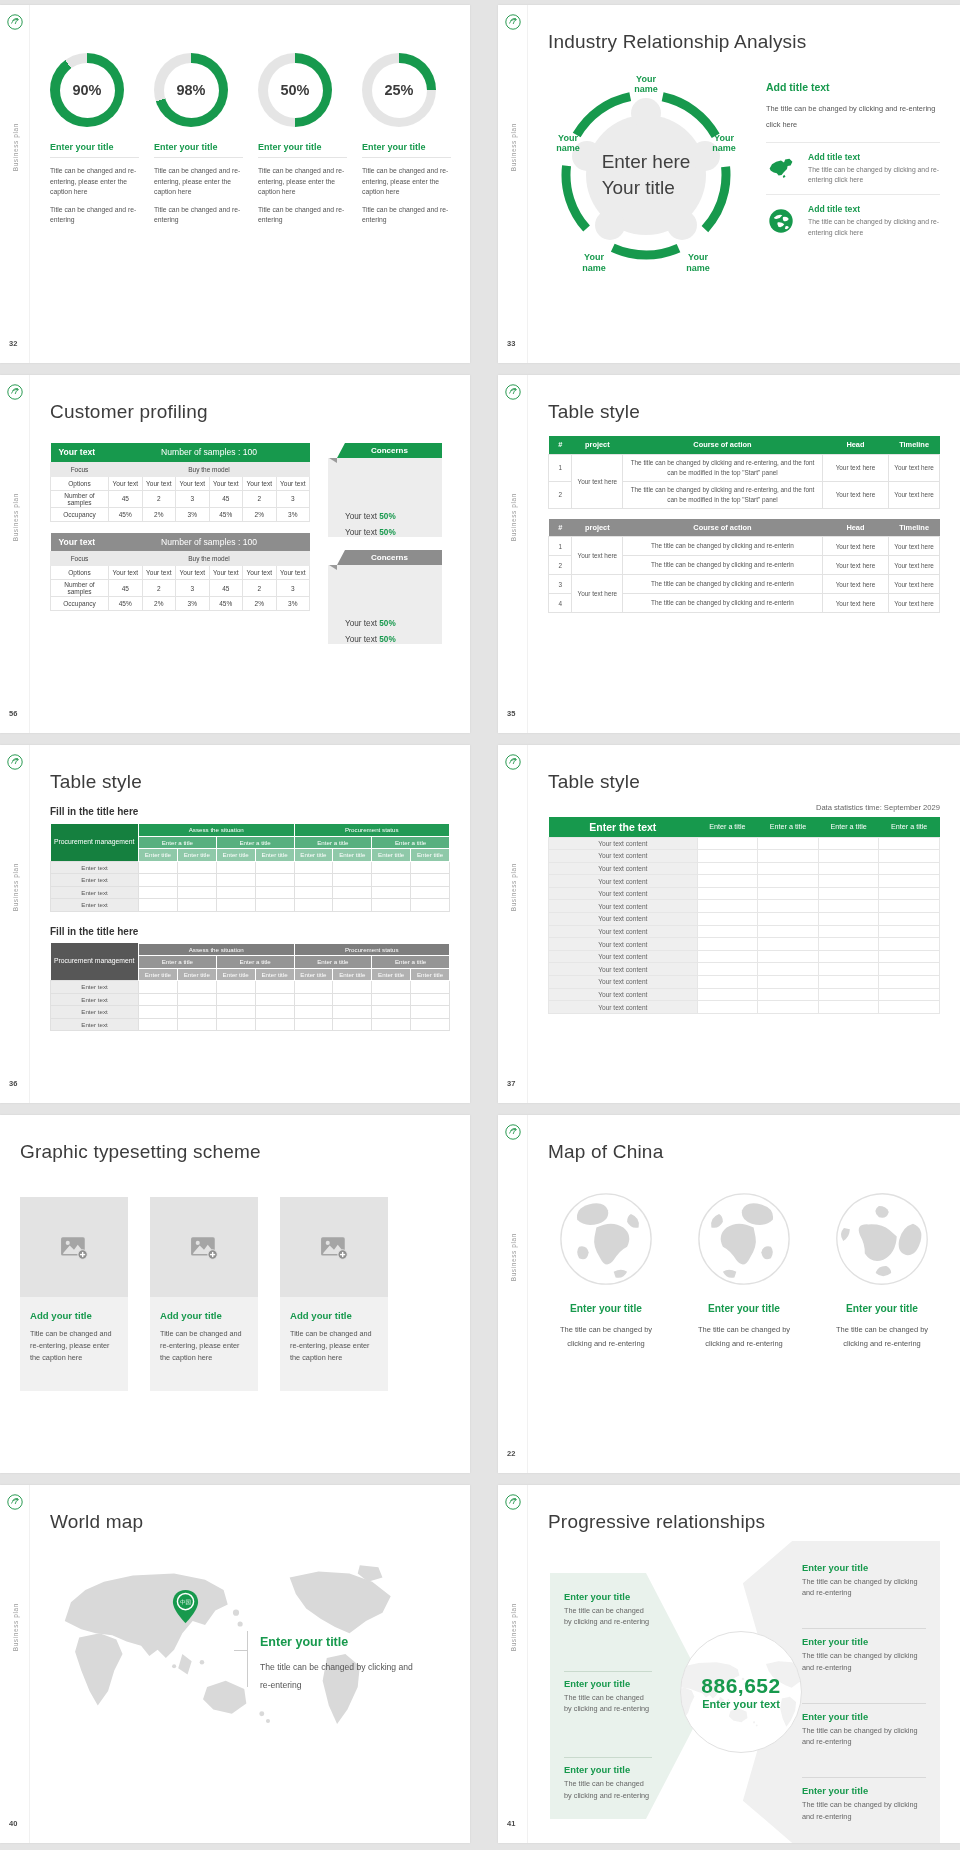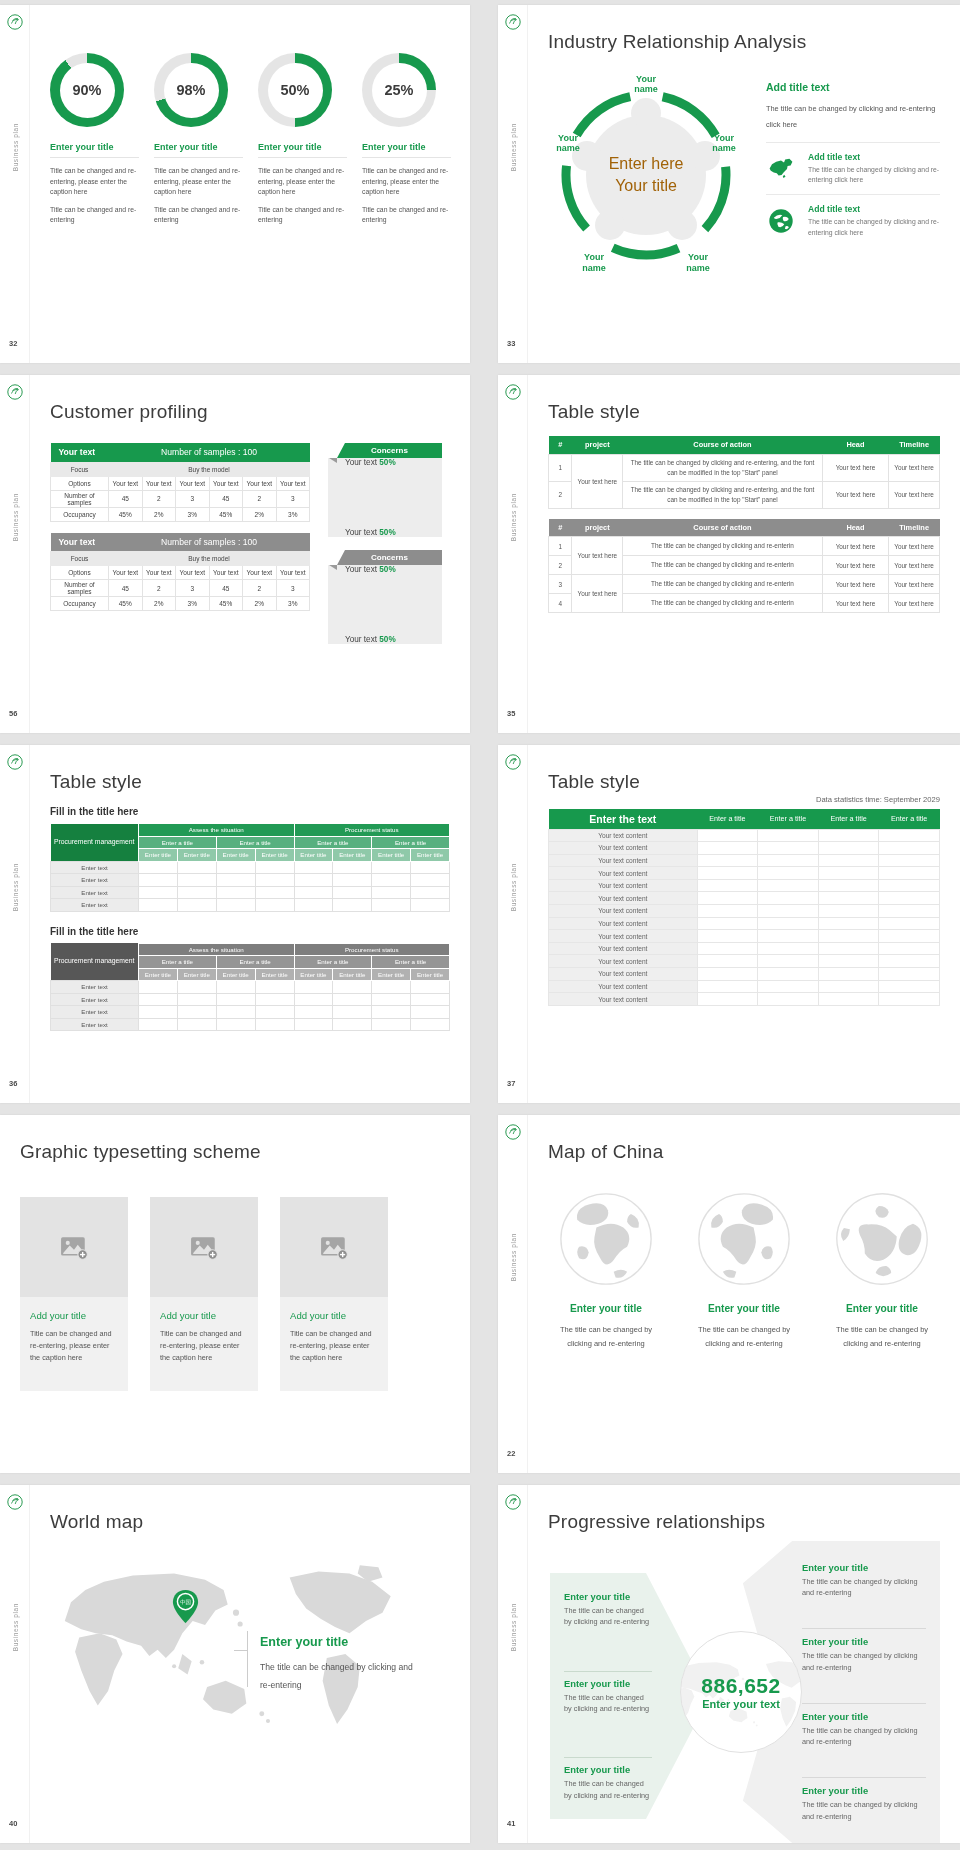--- a/index.html
+++ b/index.html
@@ -27,21 +27,21 @@
 .wheel{width:196px;height:196px;position:relative;flex:none}
 .wheel svg{position:absolute;inset:0;width:196px;height:196px}
 .blob{fill:#ececec}
 .wlabel{position:absolute;width:36px;text-align:center;font-size:9px;font-weight:bold;color:#17994d;line-height:1.15}
 .wl-t{left:50%;top:-3px;transform:translateX(-50%)}
 .wl-l{left:2px;top:56px}
 .wl-r{right:2px;top:56px}
 .wl-bl{left:28px;bottom:0}
 .wl-br{right:28px;bottom:0}
 .wcenter{position:absolute;inset:0;display:grid;place-items:center}
-.wcenter div{font-size:16px;color:#a16207;text-align:center;line-height:1.35}
+.wcenter div{font-size:19px;color:#404040;line-height:1.35}
 .relright{flex:1;padding-top:4px}
 .rtitle{font-size:10.5px;font-weight:bold;color:#17994d;margin-bottom:8px}
 .rbody{font-size:7.4px;color:#555;line-height:2.1;padding-bottom:10px}
 .irow{display:flex;gap:10px;align-items:center;padding:9px 0;border-top:1px solid #e9e9e9}
 .irow .ic{width:32px;flex:none}
 .irow .ic svg{width:30px;height:26px;display:block}
 .ititle{font-size:8.6px;font-weight:bold;color:#17994d;margin-bottom:3px}
 .ibody{font-size:6.8px;color:#777;line-height:1.5}
 
 .cp{display:flex;gap:18px;margin-top:20px}
@@ -54,21 +54,21 @@
 .cpt .hdr .hr2{font-size:8.6px}
 .cpt.gtab .hdr td{background:#8d8d8d}
 .cpt.grn .hdr td{background:#17994d}
 .cpt .focus td{background:#e9e9e9;border-color:#e9e9e9}
 .concol{width:114px}
 .cbox{margin-bottom:13px;position:relative}
 .cbar{height:15px;margin-left:9px;color:#fff;font-weight:bold;font-size:8px;display:flex;align-items:center;justify-content:center;clip-path:polygon(8px 0,100% 0,100% 100%,0 100%)}
 .cbox .fold{position:absolute;left:1px;top:15px;width:0;height:0;border-top:5px solid rgba(0,0,0,.35);border-left:8px solid transparent}
 .cbar.grn{background:#17994d}
 .cbar.gry{background:#8d8d8d}
-.cbody{background:#ededed;height:79px;display:flex;flex-direction:column;justify-content:space-between;gap:7px;padding-left:17px;font-size:8.2px;color:#444}
+.cbody{background:#ededed;height:79px;display:flex;flex-direction:column;justify-content:flex-end;gap:7px;padding-left:17px;font-size:8.2px;color:#444}
 .cbody b{color:#17994d;font-weight:bold}
 
 .t35{font-size:6.4px;color:#555;margin-top:13px}
 .t35 td{border:1px solid #e2e2e2;padding:3px 4px}
 .t35 .th td{border:none;color:#fff;font-weight:bold;font-size:7.4px;height:18px}
 .t35.grn .th td{background:#17994d}
 .t35.gtab .th td{background:#8d8d8d}
 .t35 .crs{line-height:1.5}
 .t35.grn tr.bd td{height:27px}
 .t35.gtab tr.bd td{height:19px}
@@ -84,34 +84,34 @@
 .t36 .e{background:#fff;border:1px solid #e0e0e0}
 .t36.grn .corner{background:#15803f}
 .t36.grn .grp{background:#229a55}
 .t36.grn .sub{background:#57b07f}
 .t36.grn .ch{background:#8fc9a9}
 .t36.gtab .corner{background:#575757}
 .t36.gtab .grp{background:#7e7e7e}
 .t36.gtab .sub{background:#959595}
 .t36.gtab .ch{background:#b1b1b1}
 
-.note37{text-align:right;font-size:7.6px;color:#666;margin-top:2px}
+.note37{text-align:right;font-size:7.6px;color:#666;margin-top:10px}
 .t37{font-size:6.6px;margin-top:5px}
 .t37 .th td{color:#fff;background:#17994d;height:20px;border:none}
 .t37 .th .main{font-weight:bold;font-size:10.5px;width:38%}
 .t37 .th .col{font-size:7.2px;width:15.5%}
 .t37 .rl{background:#efefef;color:#666;height:12.6px;border:1px solid #e6e6e6}
 .t37 .e{border:1px solid #e6e6e6}
 
 .cards{display:flex;gap:22px;margin-top:34px}
 .card{width:108px}
 .cimg{height:100px;background:#e3e3e3;display:grid;place-items:center}
 .cimg svg{width:28px;height:26px}
 .cbody38{background:#f1f1f1;padding:13px 10px;height:94px}
-.ctitle{font-size:9.6px;font-weight:normal;color:#17994d;margin-bottom:7px}
+.ctitle{font-size:9.6px;font-weight:bold;color:#17994d;margin-bottom:7px}
 .ccap{font-size:7.3px;color:#555;line-height:1.65}
 
 .globes{display:flex;gap:22px;margin-top:28px;text-align:center}
 .gitem{width:116px}
 .globe{width:96px;height:96px;margin:0 auto 16px}
 .globe svg{width:96px;height:96px}
 .gtitle{font-size:10.2px;font-weight:bold;color:#17994d;margin-bottom:9px}
 .gcap{font-size:7.5px;color:#555;line-height:1.9}
 
 .wmapwrap{position:relative;margin-top:26px;width:372px;height:200px}

